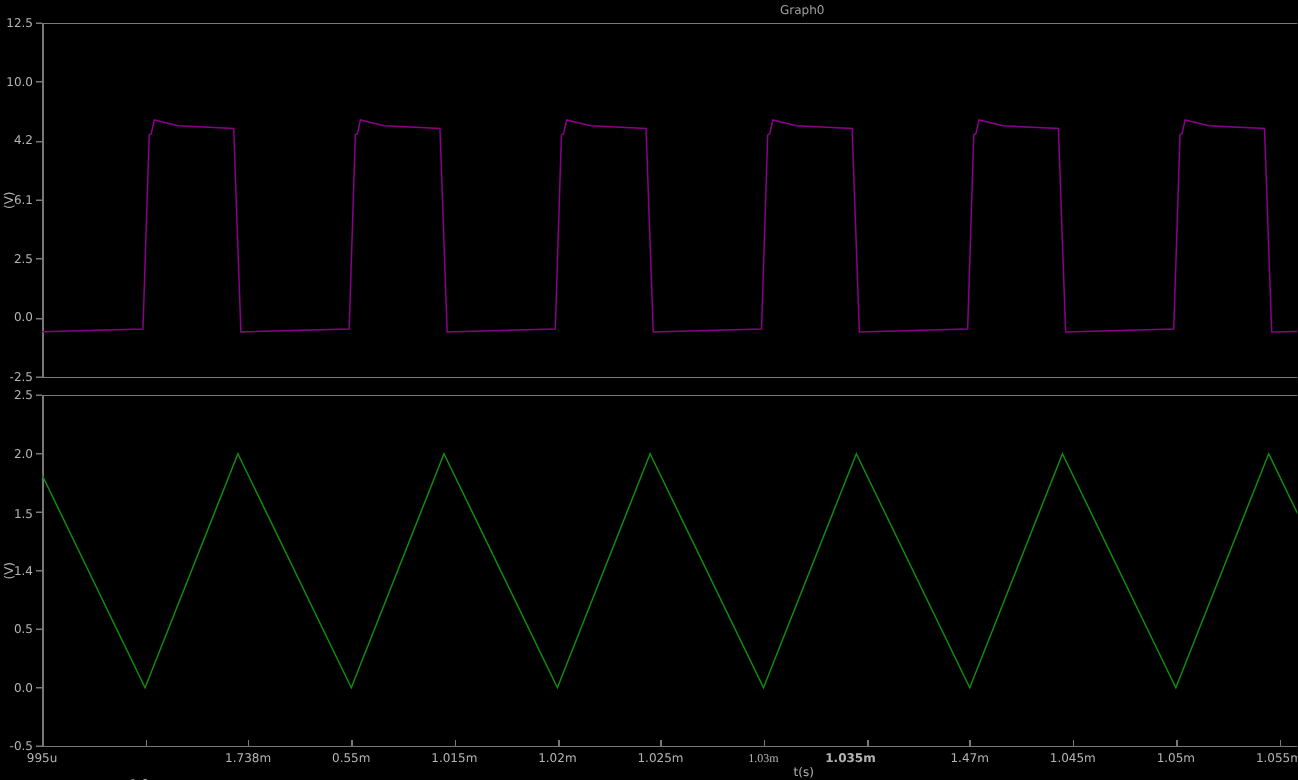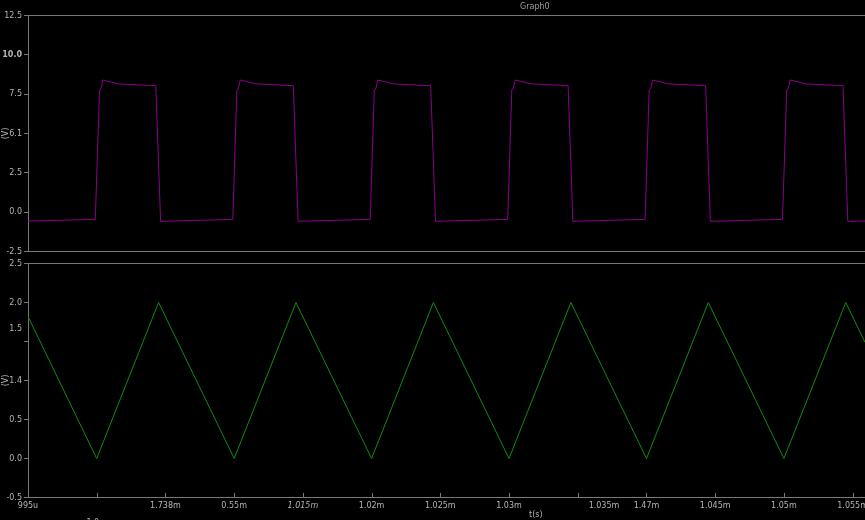--- a/index.html
+++ b/index.html
@@ -38,23 +38,23 @@
 
 <div class="plot" id="plot-top" style="top:15px;height:237px">
   <svg width="837" height="237">
       <path d="M0.5,0 L0.5,237 M0,0.5 L837,0.5 M0,236.5 L837,236.5" stroke="#787878" fill="none" shape-rendering="crispEdges"></path>
       <polyline points="0.0,206.1 67.3,204.4 71.5,74.8 72.8,74.1 74.9,65.0 90.7,68.9 127.8,70.7 132.6,206.3 204.8,204.4 208.9,74.8 210.3,74.1 212.3,65.0 228.1,68.9 265.3,70.7 270.1,206.3 342.2,204.4 346.3,74.8 347.7,74.1 349.8,65.0 365.6,68.9 402.7,70.7 407.5,206.3 479.7,204.4 483.8,74.8 485.2,74.1 487.2,65.0 503.0,68.9 540.1,70.7 544.9,206.3 617.1,204.4 621.2,74.8 622.6,74.1 624.7,65.0 640.5,68.9 677.6,70.7 682.4,206.3 754.5,204.4 758.7,74.8 760.0,74.1 762.1,65.0 777.9,68.9 815.0,70.7 819.8,206.3 837.0,206.0" fill="none" stroke="#8B008B" stroke-width="1"></polyline>
     </svg>
   <div class="ylab" style="top:114px">(V)</div>
 <div class="ytick" style="top: 0px;"></div>
     <div class="yticklabel" style="top: -4.5px;">12.5</div>
     <div class="ytick" style="top: 39.3333px;"></div>
-    <div class="yticklabel" style="top: 34.8333px; font-weight: bold;">10.0</div>
+    <div class="yticklabel" style="top: 34.8333px;">10.0</div>
     <div class="ytick" style="top: 78.6667px;"></div>
-    <div class="yticklabel" style="top: 74.1667px;">7.5</div>
+    <div class="yticklabel" style="top: 74.1667px;">4.2</div>
     <div class="ytick" style="top: 118px;"></div>
     <div class="yticklabel" style="top: 113.5px;">6.1</div>
     <div class="ytick" style="top: 157.333px;"></div>
     <div class="yticklabel" style="top: 152.833px;">2.5</div>
     <div class="ytick" style="top: 196.667px;"></div>
     <div class="yticklabel" style="top: 192.167px;">0.0</div>
     <div class="ytick" style="top: 236px;"></div>
     <div class="yticklabel" style="top: 231.5px;">-2.5</div>
   </div>
 
@@ -75,39 +75,39 @@
       <line x1="756.5" x2="756.5" y1="230" y2="234" stroke="#787878" shape-rendering="crispEdges"></line>
       <line x1="825.5" x2="825.5" y1="230" y2="234" stroke="#787878" shape-rendering="crispEdges"></line>
       <polyline points="0.0,53.5 68.7,195.5 130.6,39.5 206.2,195.5 268.0,39.5 343.6,195.5 405.4,39.5 481.0,195.5 542.9,39.5 618.5,195.5 680.3,39.5 755.9,195.5 817.8,39.5 837.0,79.3" fill="none" stroke="#0f8c0f" stroke-width="1"></polyline>
     </svg>
   <div class="ylab" style="top:113px">(V)</div>
 <div class="ytick" style="top: 0px;"></div>
     <div class="yticklabel" style="top: -4.5px;">2.5</div>
     <div class="ytick" style="top: 39px;"></div>
     <div class="yticklabel" style="top: 34.5px;">2.0</div>
     <div class="ytick" style="top: 78px;"></div>
-    <div class="yticklabel" style="top: 61px;">1.5</div>
+    <div class="yticklabel" style="top: 75px;">1.5</div>
     <div class="ytick" style="top: 117px;"></div>
     <div class="yticklabel" style="top: 112.5px;">1.4</div>
     <div class="ytick" style="top: 156px;"></div>
     <div class="yticklabel" style="top: 151.5px;">0.5</div>
     <div class="ytick" style="top: 195px;"></div>
     <div class="yticklabel" style="top: 190.5px;">0.0</div>
     <div class="ytick" style="top: 234px;"></div>
     <div class="yticklabel" style="top: 229.5px;">-0.5</div>
   </div>
 
 <div id="xaxis-strip">
   <div id="xaxis-label">t(s)</div>
 <div class="xticklabel" style="left: -2px;">995u</div>
     <div class="xticklabel" style="left: 66.7192px; margin-top: 17px;">1.0m</div>
     <div class="xticklabel" style="left: 135.438px;">1.738m</div>
     <div class="xticklabel" style="left: 204.158px;">0.55m</div>
-    <div class="xticklabel" style="left: 272.877px; font-style: italic;">1.015m</div>
+    <div class="xticklabel" style="left: 272.877px;">1.015m</div>
     <div class="xticklabel" style="left: 341.596px;">1.02m</div>
     <div class="xticklabel" style="left: 410.315px;">1.025m</div>
-    <div class="xticklabel" style="left: 479.034px;">1.03m</div>
-    <div class="xticklabel" style="left: 574px;">1.035m</div>
+    <div class="xticklabel" style="left: 479.034px; font-family: Liberation Serif, serif;">1.03m</div>
+    <div class="xticklabel" style="left: 537px; font-weight: bold;">1.035m</div>
     <div class="xticklabel" style="left: 616.473px;">1.47m</div>
     <div class="xticklabel" style="left: 685.192px;">1.045m</div>
     <div class="xticklabel" style="left: 753.911px;">1.05m</div>
     <div class="xticklabel" style="left: 822.631px;">1.055m</div>
   </div>
 
 </body></html>

